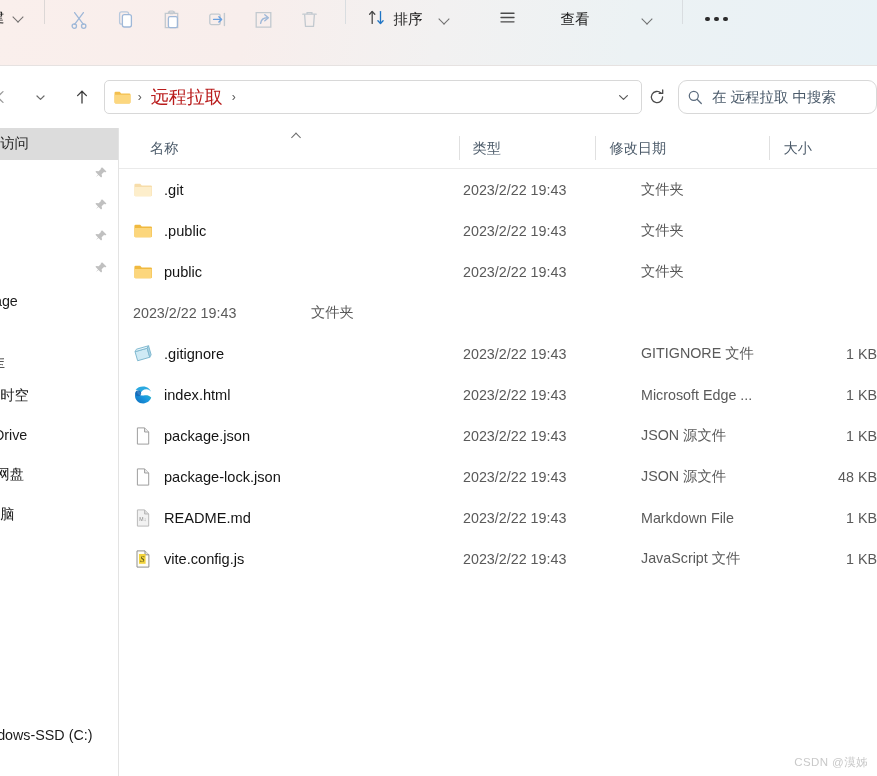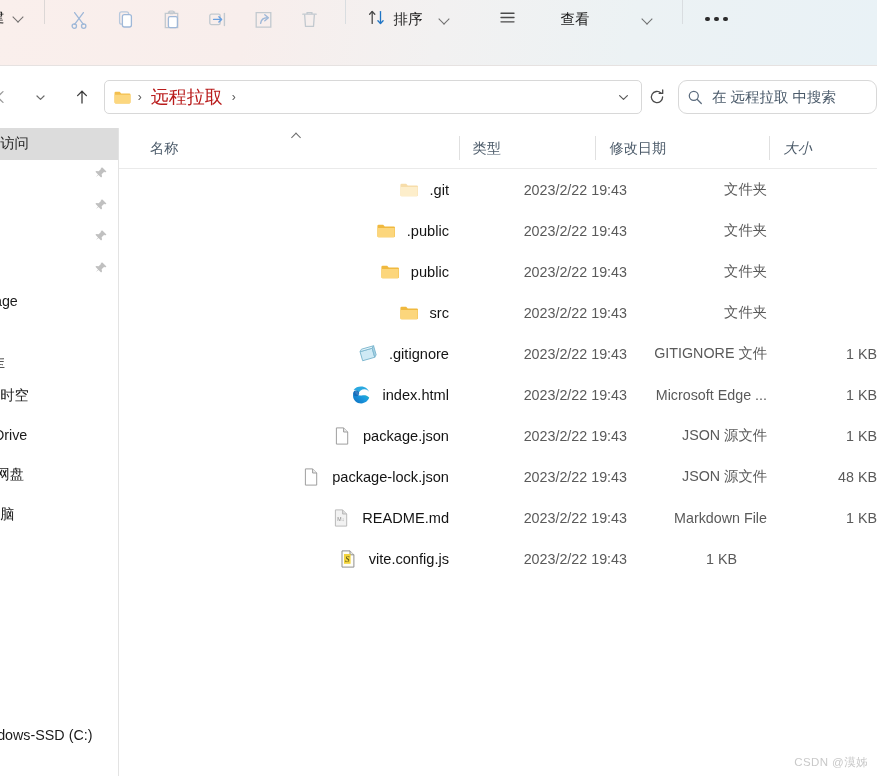--- a/index.html
+++ b/index.html
@@ -94,24 +94,24 @@
     position:absolute;top:3px;left:50%;transform:translateX(-50%);
     width:9px;height:9px;
   }
   .sortcaret::before{
     content:"";position:absolute;left:0;top:3px;width:6px;height:6px;
     border-left:1.2px solid #6b6b6b;border-top:1.2px solid #6b6b6b;transform:rotate(45deg);
   }
   .c-name{width:330px;margin-left:17px;}
   .c-date{width:178px;}
   .c-type{width:140px;}
-  .c-size{width:110px;font-style:italic;}
+  .c-size{width:110px;}
 
   .row{height:41px;display:flex;align-items:center;box-sizing:border-box;}
-  .cell{box-sizing:border-box;display:flex;align-items:center;height:41px;overflow:hidden;justify-content:flex-end;}
+  .cell{box-sizing:border-box;display:flex;align-items:center;height:41px;overflow:hidden;}
   .cell.name{width:330px;padding-left:14px;gap:11px;}
   .cell.date{width:178px;padding-left:14px;}
   .cell.type{width:140px;padding-left:14px;}
   .cell.size{width:110px;padding-left:14px;justify-content:flex-end;}
   .fname{font-size:14.6px;color:#141414;white-space:nowrap;}
   .fmeta{font-size:14.3px;color:#5a5a5a;white-space:nowrap;}
   .fsize{font-size:14.3px;color:#5a5a5a;white-space:nowrap;}
   .ficon{width:20px;height:20px;flex:0 0 20px;display:flex;align-items:center;justify-content:center;}
 
   .watermark{
@@ -434,29 +434,20 @@
             <span class="fmeta">2023/2/22 19:43</span>
           </div>
           <div class="cell type">
             <span class="fmeta">文件夹</span>
           </div>
           <div class="cell size">
             <span class="fsize"></span>
           </div>
         </div>
         <div class="row">
-          <div class="cell name">
-            <span class="ficon">
-              <svg width="20" height="20" viewBox="0 0 20 20">
-                <path d="M1.4 5.0a1.25 1.25 0 0 1 1.25-1.25h4.5l1.6 1.8h9.0a1.25 1.25 0 0 1 1.25 1.25v8.3a1.25 1.25 0 0 1-1.25 1.25H2.65A1.25 1.25 0 0 1 1.4 15.1z" fill="#f0b93f"></path>
-                <path d="M1.4 7.1h17.2v8.0a1.25 1.25 0 0 1-1.25 1.25H2.65A1.25 1.25 0 0 1 1.4 15.1z" fill="#fcd67c"></path>
-              </svg>
-            </span>
-            <span class="fname">src</span>
-          </div>
           <div class="cell date">
             <span class="fmeta">2023/2/22 19:43</span>
           </div>
           <div class="cell type">
             <span class="fmeta">文件夹</span>
           </div>
           <div class="cell size">
             <span class="fsize"></span>
           </div>
         </div>
@@ -580,20 +571,23 @@
                 <path d="M12.0 1.9v3.9h3.9" fill="#e8e8e0" stroke="#8a8a8a" stroke-width="0.95"></path>
                 <path d="M6.0 5.0h6.6v9.8H6.0z" fill="#f2d33c"></path>
                 <text x="9.3" y="12.6" font-family="Liberation Serif, serif" font-style="italic" font-size="8.5" fill="#4a4a18" text-anchor="middle">S</text>
               </svg>
             </span>
             <span class="fname">vite.config.js</span>
           </div>
           <div class="cell date">
             <span class="fmeta">2023/2/22 19:43</span>
           </div>
+          <div class="cell type">
+            <span class="fmeta">JavaScript 文件</span>
+          </div>
           <div class="cell size">
             <span class="fsize">1 KB</span>
           </div>
         </div>
       </div>
   </div>
 
   <div class="watermark">CSDN @漠姊</div>
 </div>
 

